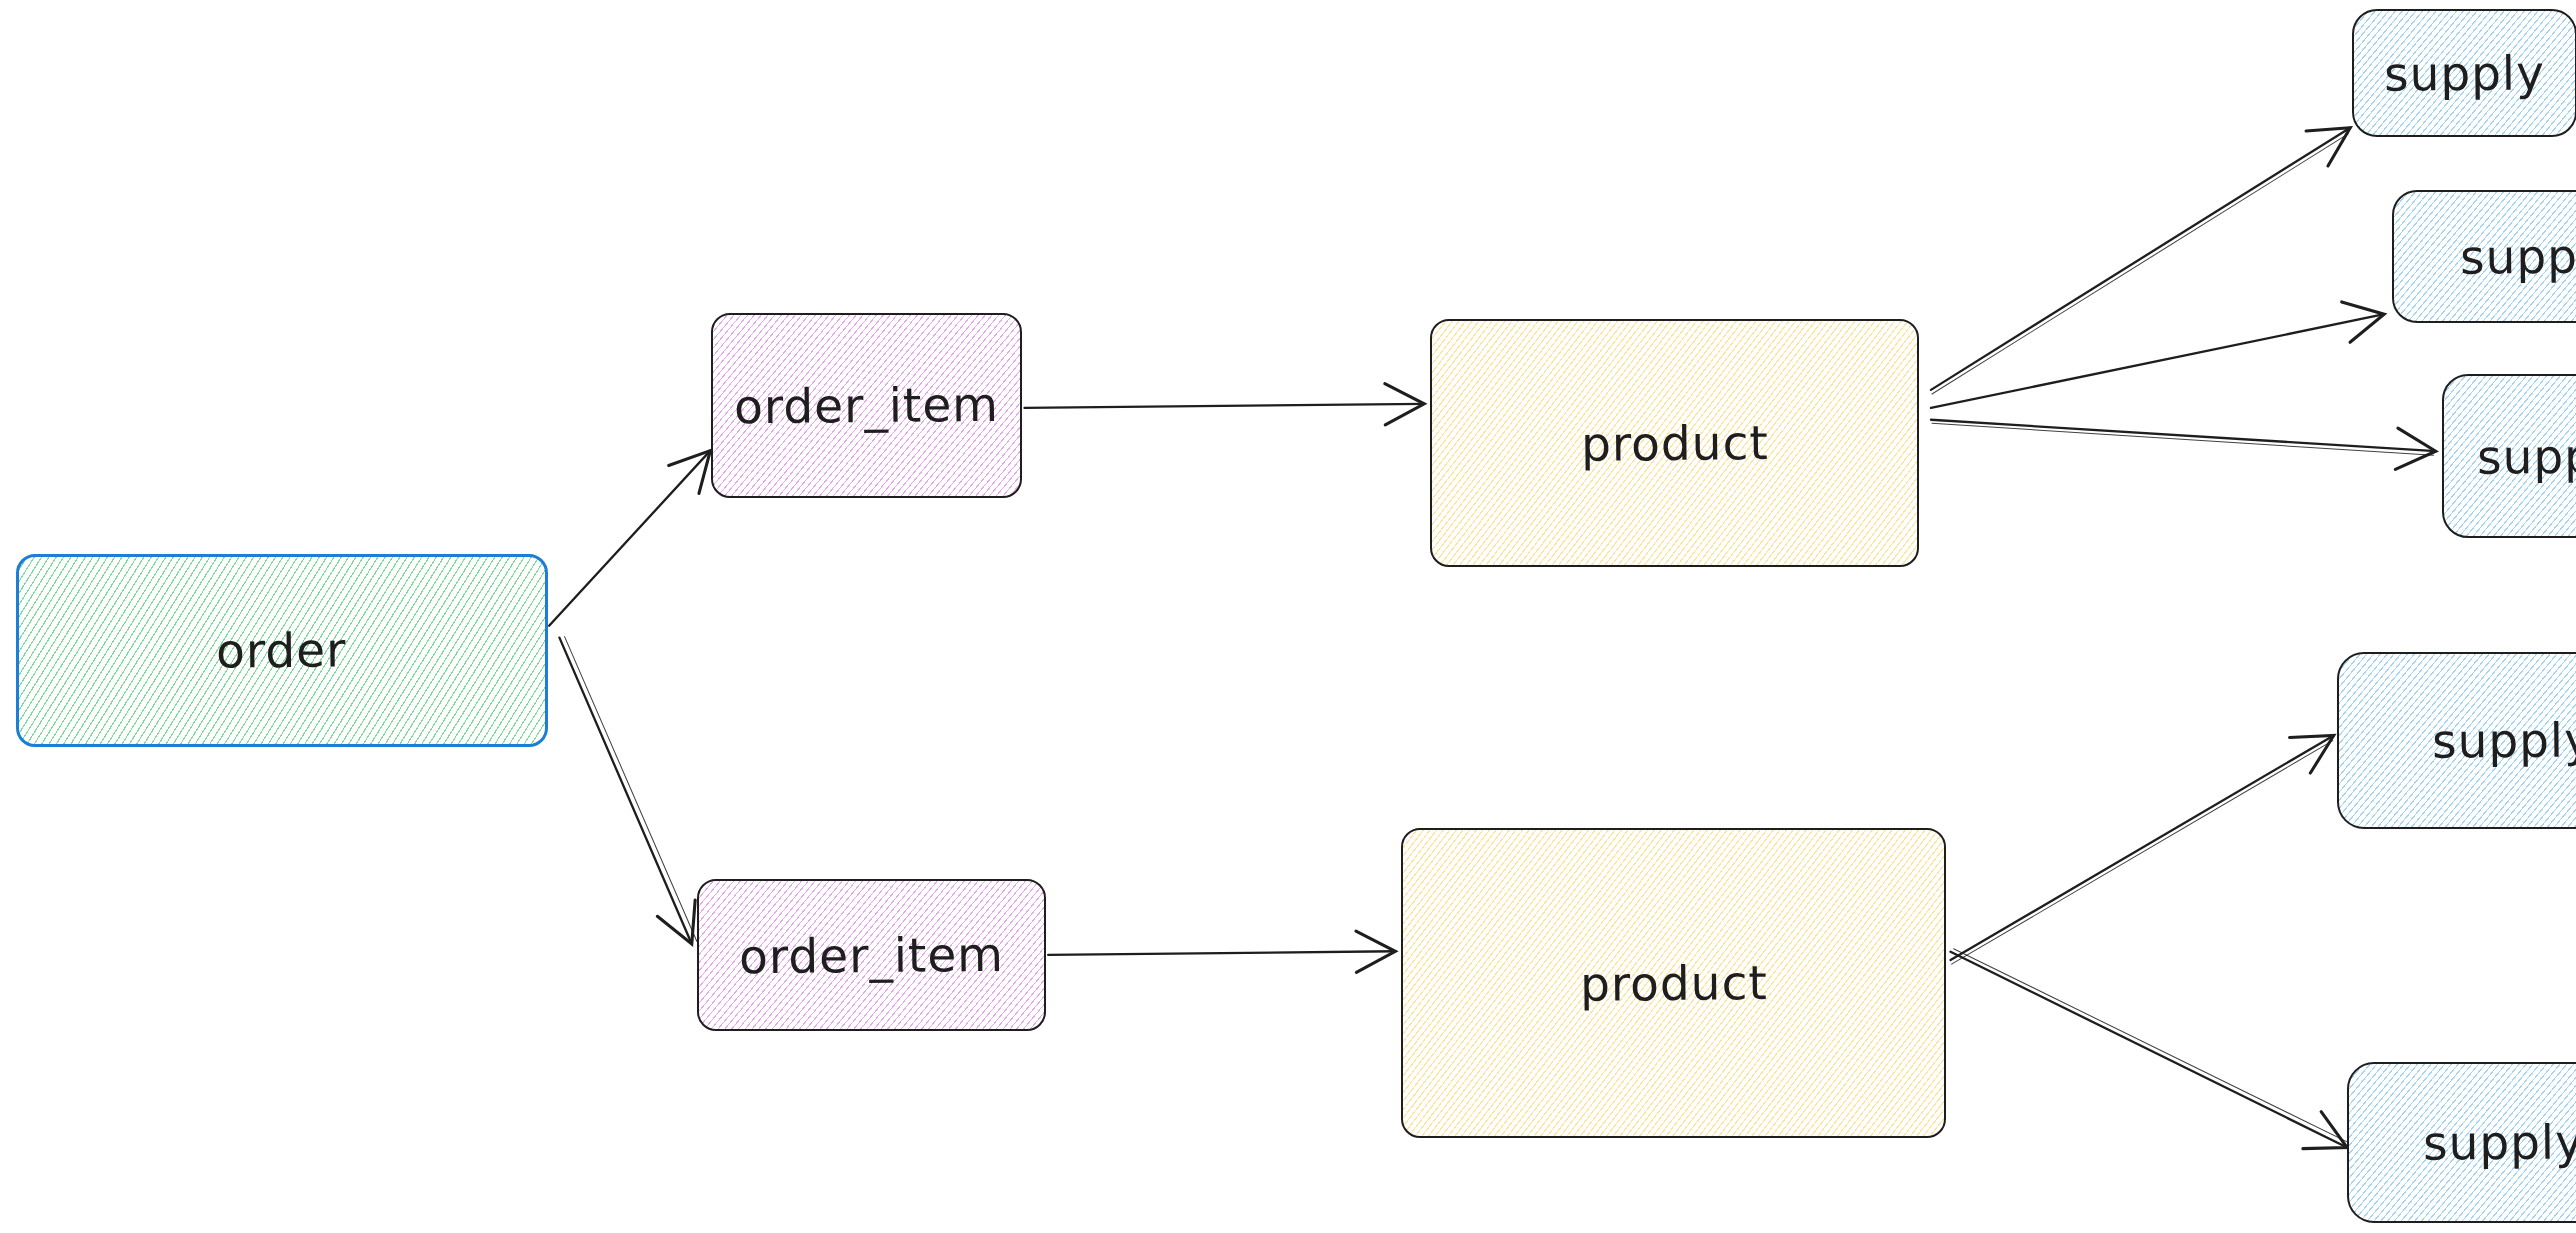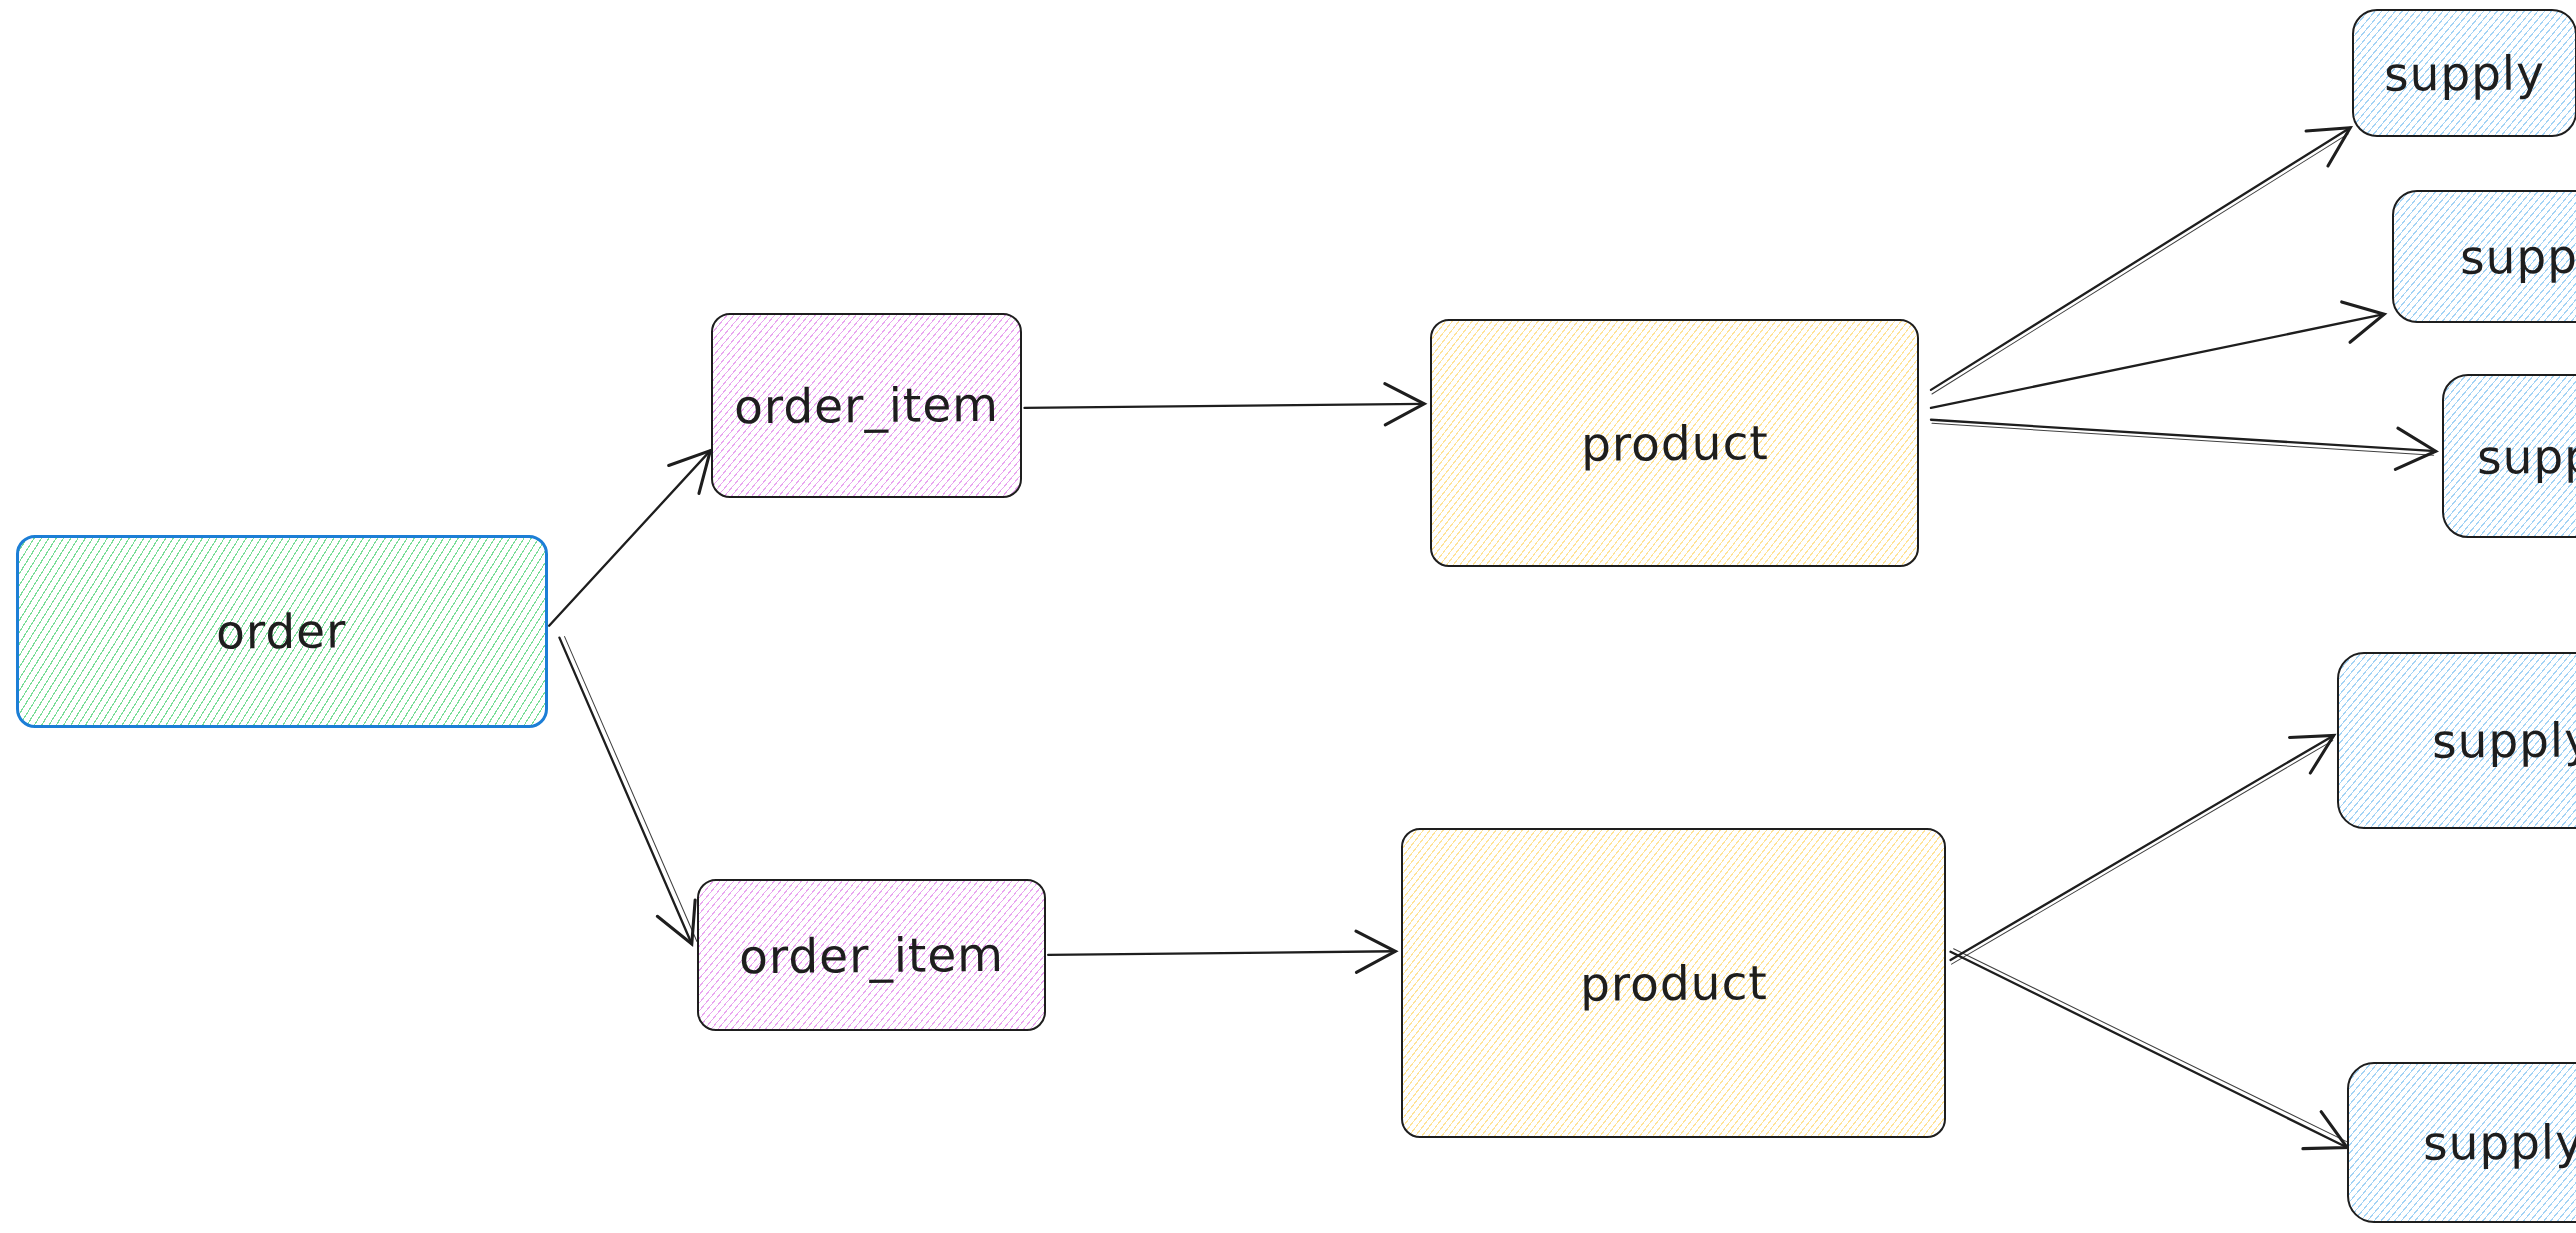--- a/index.html
+++ b/index.html
@@ -117,21 +117,21 @@
       <line class="edge-line" x1="3786" y1="1864" x2="4530" y2="1428" marker-end="url(#arrow)"></line>
       <line class="edge-echo" x1="3788" y1="1872" x2="4528" y2="1438"></line>
     </g>
 
     <g>
       <line class="edge-line" x1="3786" y1="1848" x2="4556" y2="2228" marker-end="url(#arrow)"></line>
       <line class="edge-echo" x1="3792" y1="1842" x2="4562" y2="2220"></line>
     </g>
   </svg>
 
-  <div class="node hatch-green stroke-blue" style="left:15.5px; top:535px; width:532px; height:193px;">
+  <div class="node hatch-green stroke-blue" style="left:15.5px; top:554px; width:532px; height:193px;">
     <span class="label">order</span>
   </div>
 
   <div class="node hatch-violet" style="left:711px; top:313px; width:311px; height:185px;">
     <span class="label">order_item</span>
   </div>
 
   <div class="node hatch-yellow" style="left:1430px; top:283px; width:489px; height:248px;">
     <span class="label">product</span>
   </div>

